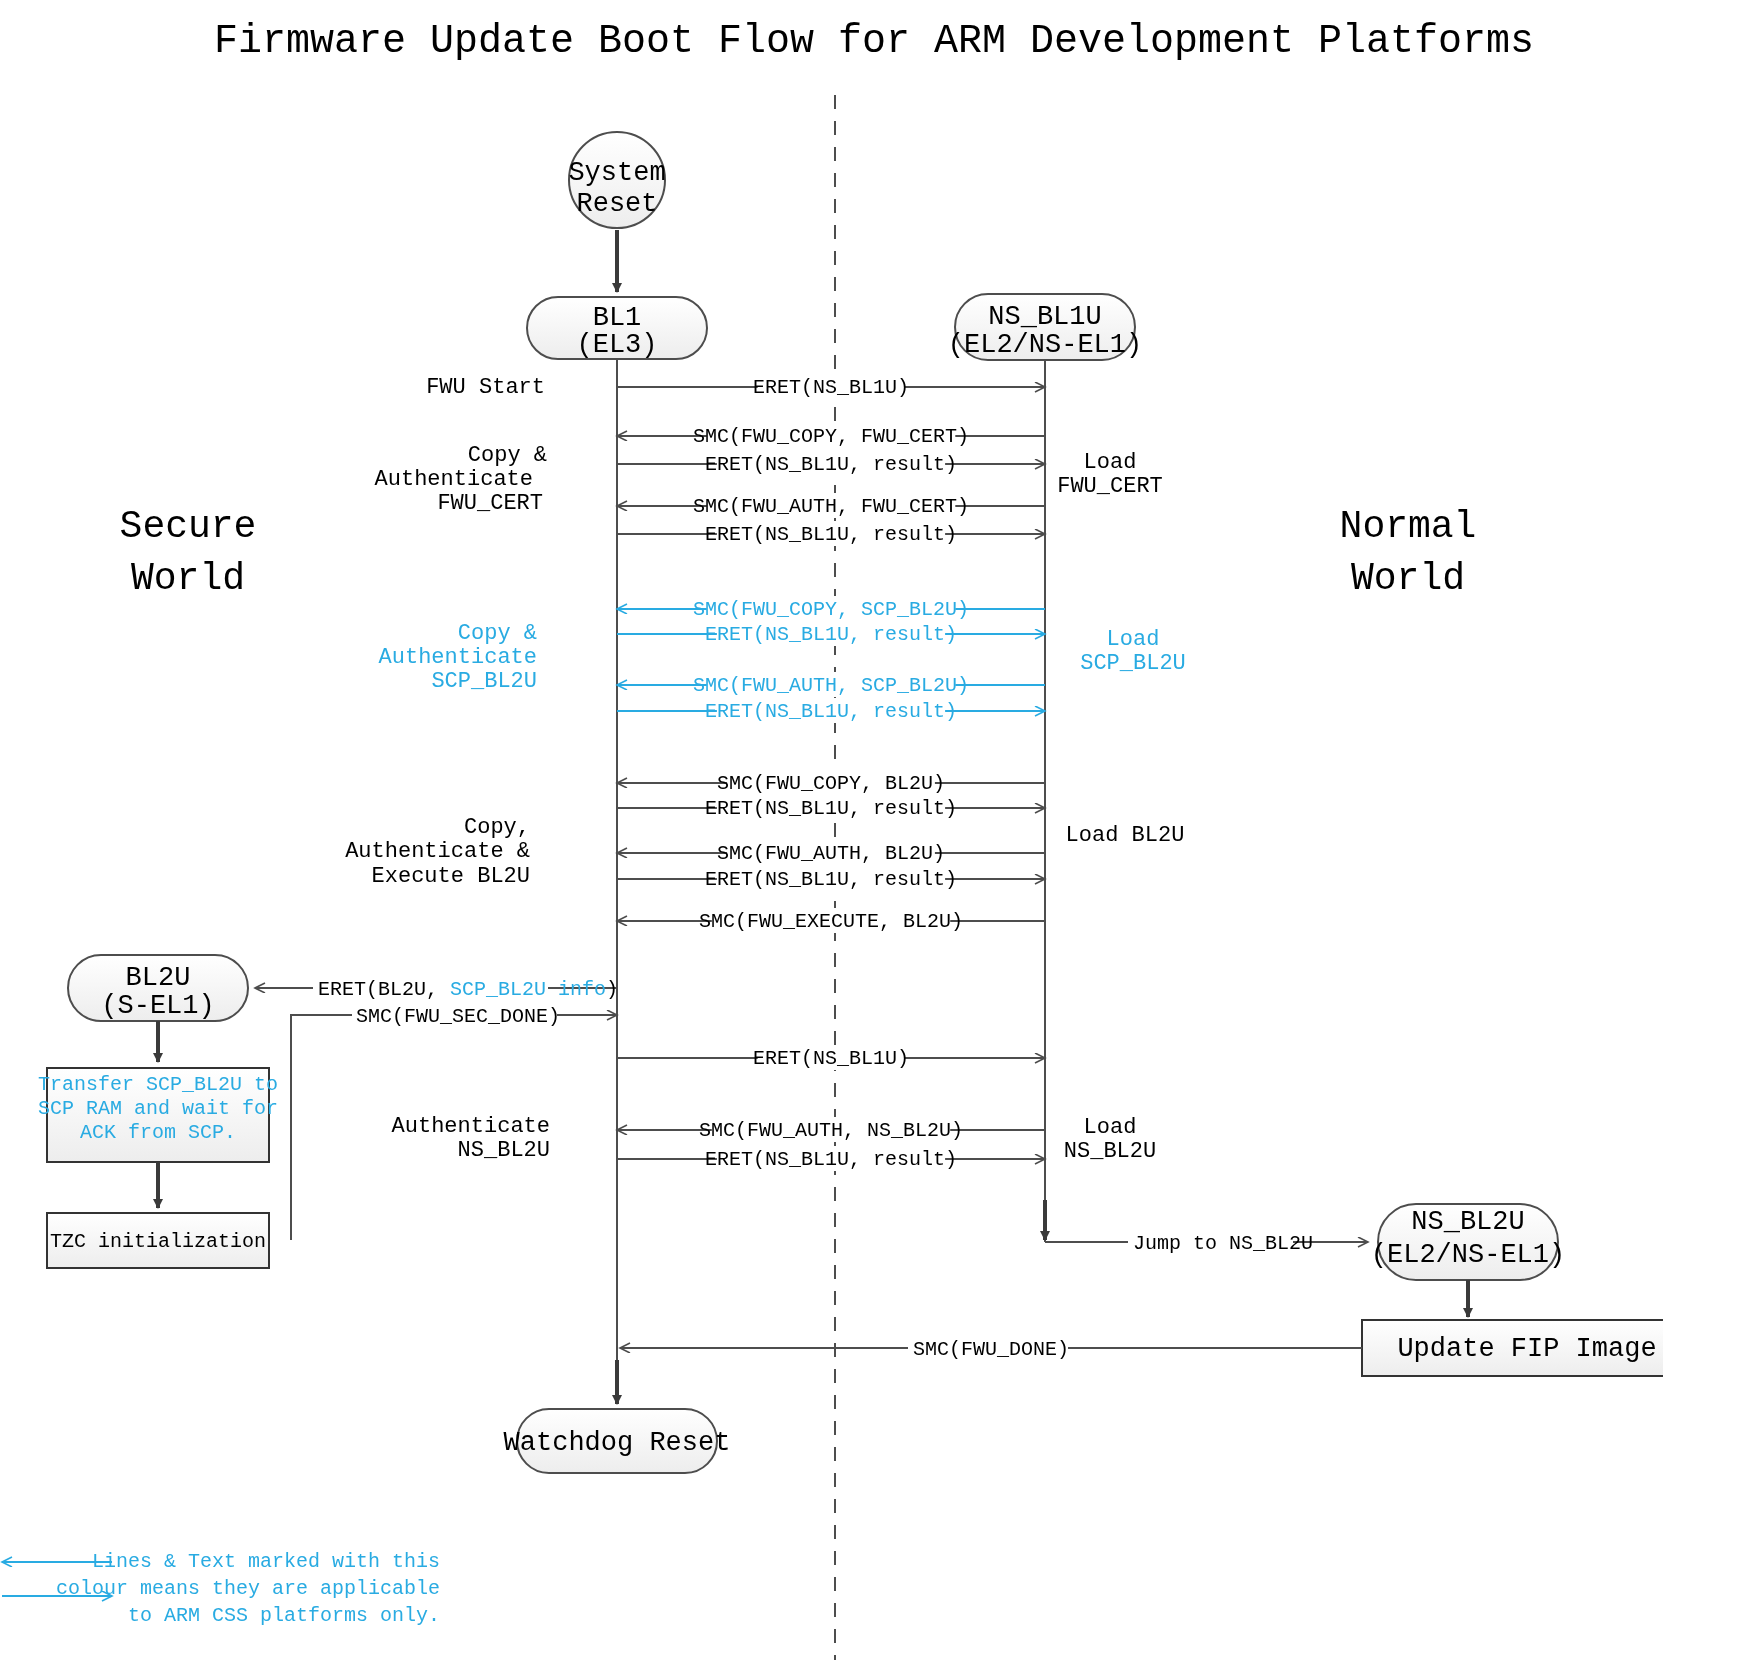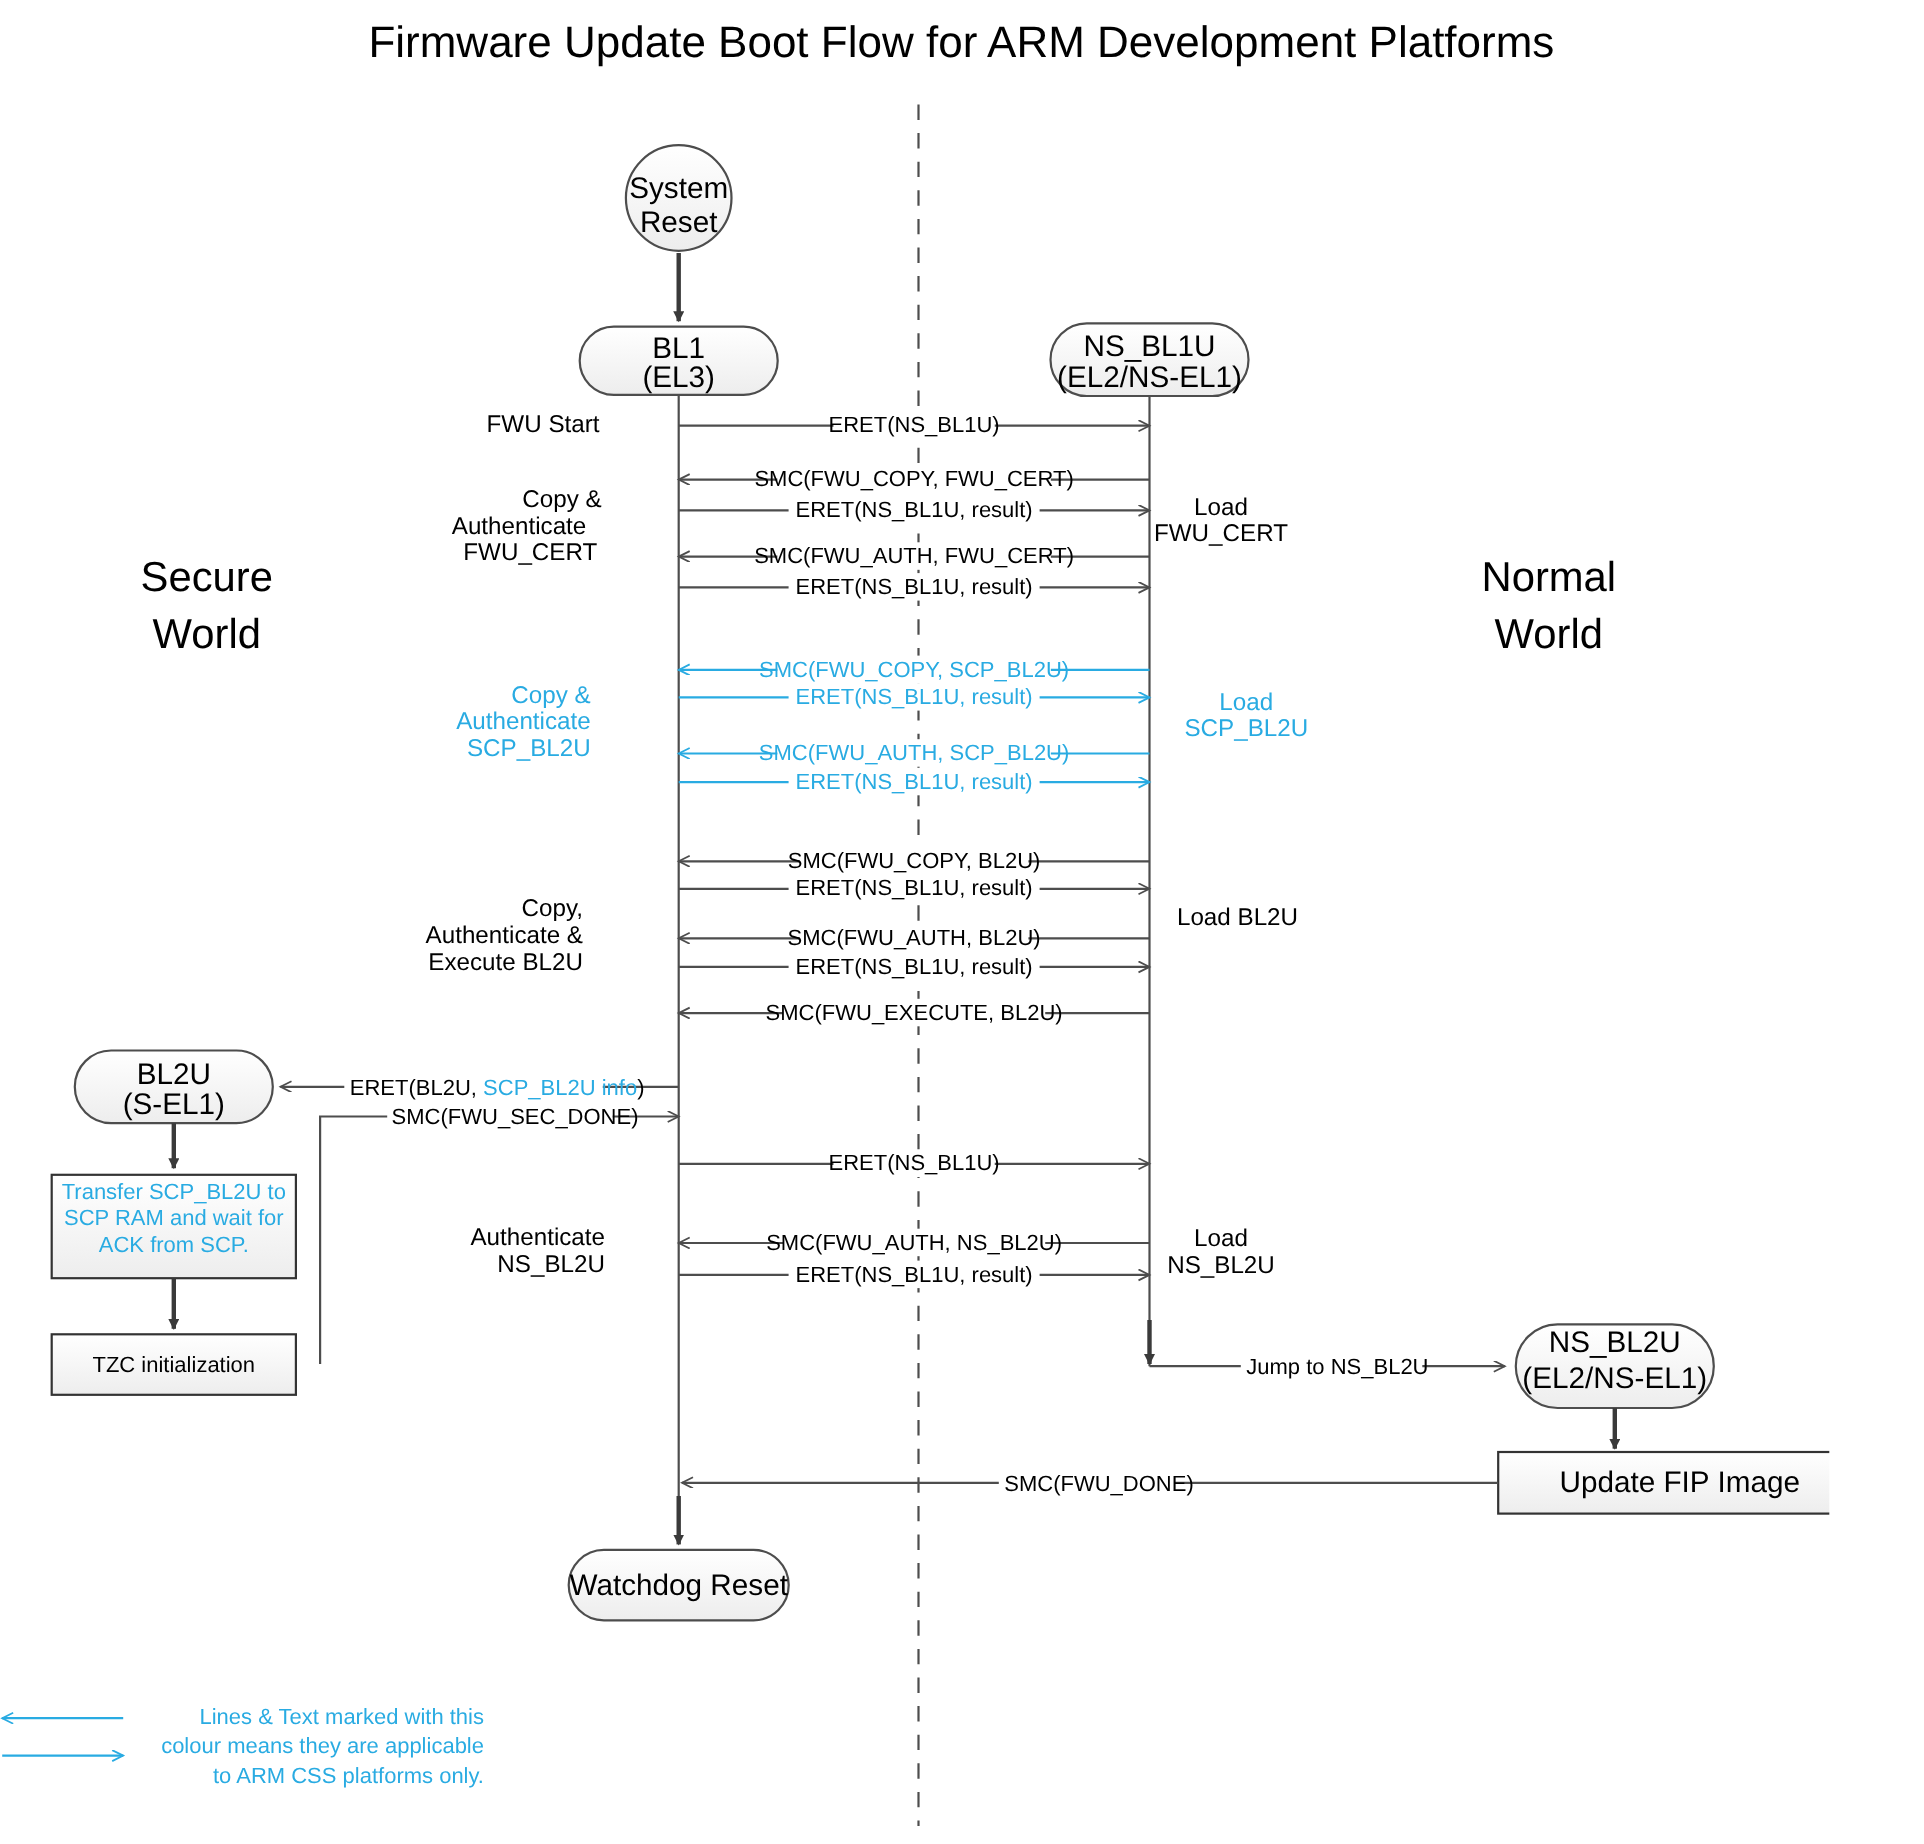--- a/index.html
+++ b/index.html
@@ -1,17 +1,17 @@
 <!DOCTYPE html>
 <html><head>
 <meta charset="utf-8">
 <style>
   html,body{margin:0;padding:0;background:#ffffff;}
   body{width:1749px;height:1676px;font-family:"Liberation Sans",sans-serif;color:#000;}
-  #stage{position:relative;width:1663px;height:1676px;overflow:hidden;}
+  #stage{position:relative;width:1663px;height:1676px;overflow:hidden;font-family:Liberation Mono, monospace;}
   svg#diagram{position:absolute;left:0;top:0;width:1749px;height:1676px;}
   .ttl{font-size:40px;fill:#000;}
   .nodetxt{font-size:27px;fill:#000;}
   .msg{font-size:20px;fill:#000;}
   .msgblue{font-size:20px;fill:#29ABE2;}
   .side{font-size:22px;fill:#000;}
   .sideblue{font-size:22px;fill:#29ABE2;}
   .world{font-size:38px;fill:#000;}
   .boxtxt{font-size:20px;fill:#000;}
   .boxtxtblue{font-size:20px;fill:#29ABE2;}

